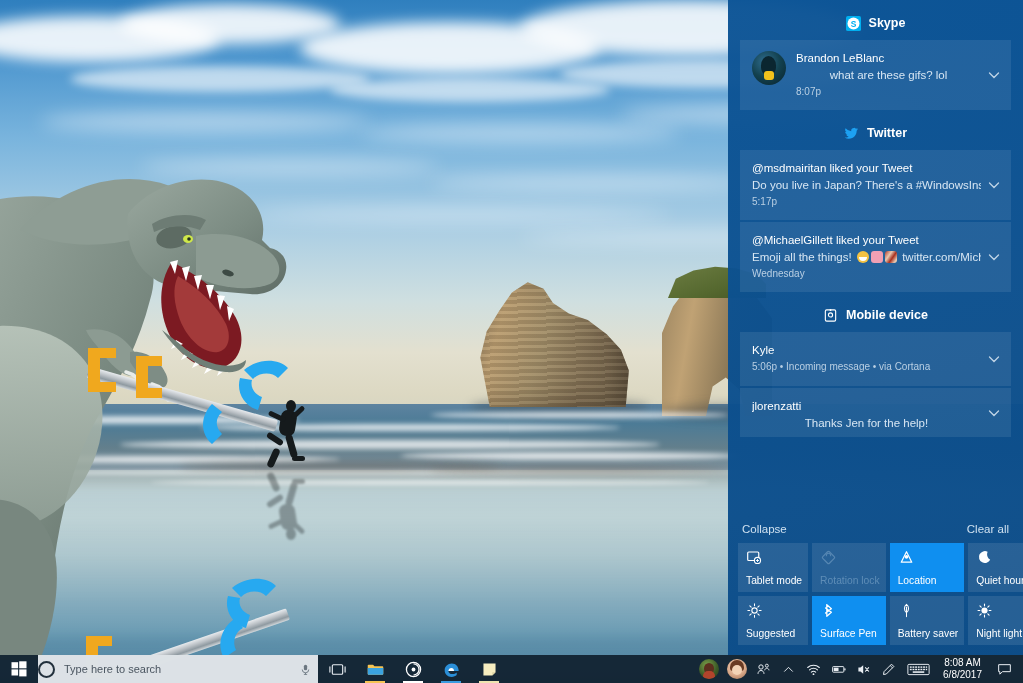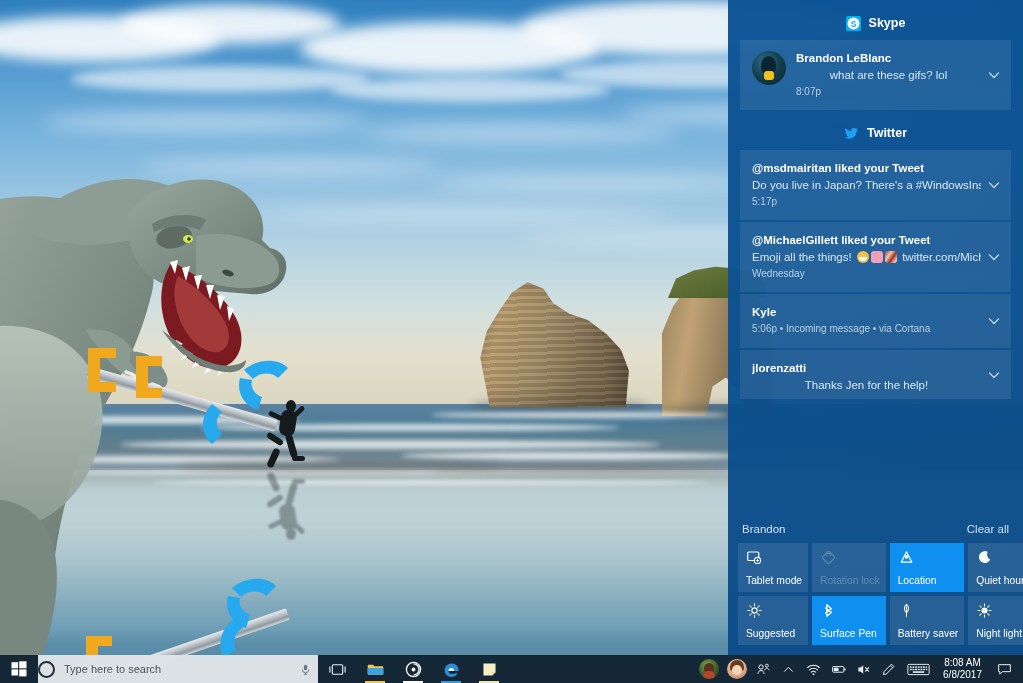--- a/index.html
+++ b/index.html
@@ -147,21 +147,21 @@
     position: absolute; left: 12px; top: 11px;
     width: 34px; height: 34px; border-radius: 50%;
     background: radial-gradient(circle at 38% 32%, #2e6d8f 0%, #13414f 48%, #08222c 100%);
     overflow: hidden;
   }
   .notif-avatar .av-a { position: absolute; left: 9px; top: 5px; width: 15px; height: 19px;
     background: #0b2630; border-radius: 50% 50% 40% 40%; }
   .notif-avatar .av-b { position: absolute; left: 12px; top: 20px; width: 10px; height: 9px;
     background: #f2c21c; border-radius: 3px; }
   .notif-title {
-    font-size: 11.5px; font-weight: bold; color: #ffffff;
+    font-size: 11.5px; font-weight: normal; color: #ffffff;
     line-height: 15px; white-space: nowrap; overflow: hidden;
   }
   .notif-body {
     font-size: 11.5px; color: #d7e6f3; line-height: 16px;
     white-space: nowrap; overflow: hidden; margin-top: 1px; text-align: center;
   }
   .notif-meta {
     font-size: 10px; color: #b9cfe3; line-height: 14px; margin-top: 2px;
     white-space: nowrap; overflow: hidden;
   }
@@ -486,20 +486,30 @@
           <span>twitter.com/Mich</span>
         </div>
         <div class="notif-meta">Wednesday</div>
         <span class="notif-chevron">
           <svg viewBox="0 0 16 16" width="16" height="16">
               <path d="M3.5 6 L8 10.5 L12.5 6" stroke="#dbe8f4" stroke-width="1.3" fill="none" stroke-linecap="round"></path>
             </svg>
         </span>
       </div>
 
+      <div class="group-header">
+        <span class="gh-icon">
+          <svg viewBox="0 0 16 16" width="15" height="15">
+            <rect x="2.5" y="2" width="11" height="12" rx="1.4" fill="none" stroke="#ffffff" stroke-width="1.2"></rect>
+            <circle cx="8" cy="7.4" r="2.2" fill="none" stroke="#ffffff" stroke-width="1.2"></circle>
+            <rect x="7.2" y="1.2" width="1.6" height="2" fill="#ffffff"></rect>
+          </svg>
+        </span>
+        <span>Mobile device</span>
+      </div>
 
       <div class="notif">
         <div class="notif-title">Kyle</div>
         <div class="notif-meta">5:06p • Incoming message • via Cortana</div>
         <span class="notif-chevron">
           <svg viewBox="0 0 16 16" width="16" height="16">
               <path d="M3.5 6 L8 10.5 L12.5 6" stroke="#dbe8f4" stroke-width="1.3" fill="none" stroke-linecap="round"></path>
             </svg>
         </span>
       </div>
@@ -509,21 +519,21 @@
         <div class="notif-body">Thanks Jen for the help!</div>
         <span class="notif-chevron">
           <svg viewBox="0 0 16 16" width="16" height="16">
               <path d="M3.5 6 L8 10.5 L12.5 6" stroke="#dbe8f4" stroke-width="1.3" fill="none" stroke-linecap="round"></path>
             </svg>
         </span>
       </div>
     </div>
 
     <div class="ac-actions">
-      <span>Brandon</span>
+      <span>Collapse</span>
       <span>Clear all</span>
     </div>
 
     <div class="tiles">
 
       <div class="tile">
         <span class="t-icon">
           <svg viewBox="0 0 20 20" width="17" height="17">
             <rect x="2" y="3.5" width="13" height="10" rx="1.2" fill="none" stroke="#fff" stroke-width="1.4"></rect>
             <circle cx="13.5" cy="13.5" r="3.6" fill="#0c5496" stroke="#fff" stroke-width="1.3"></circle>

